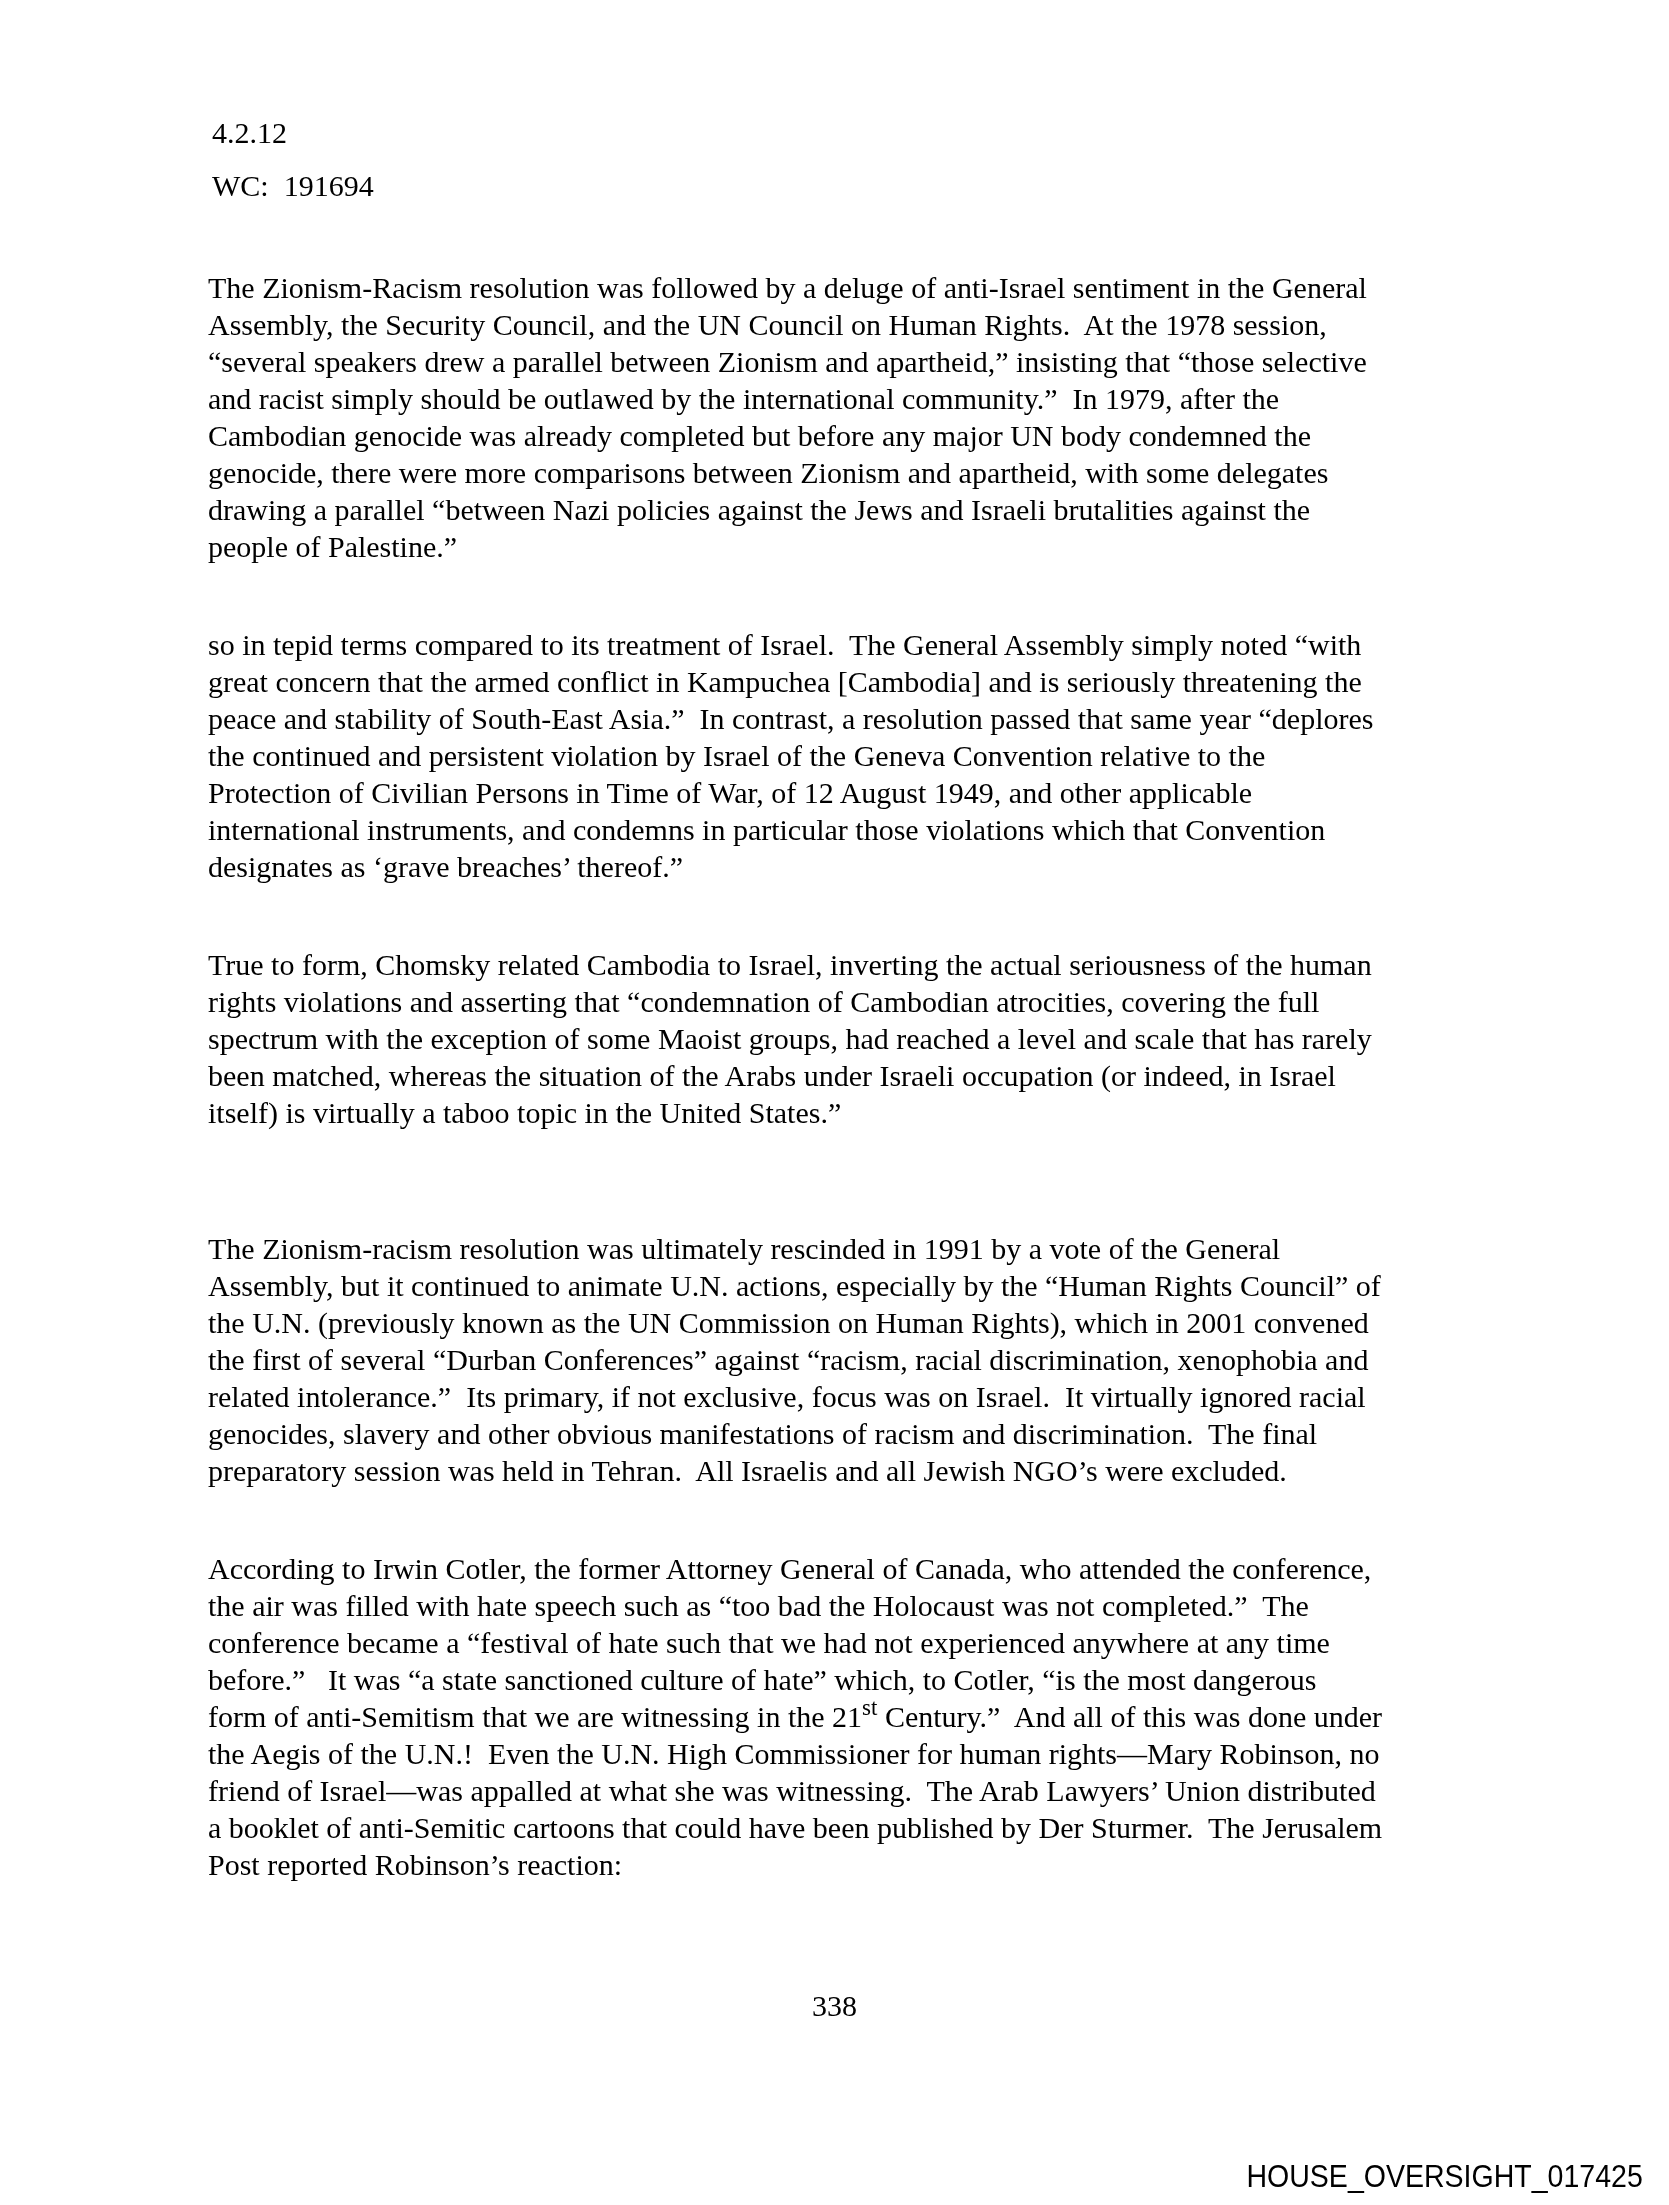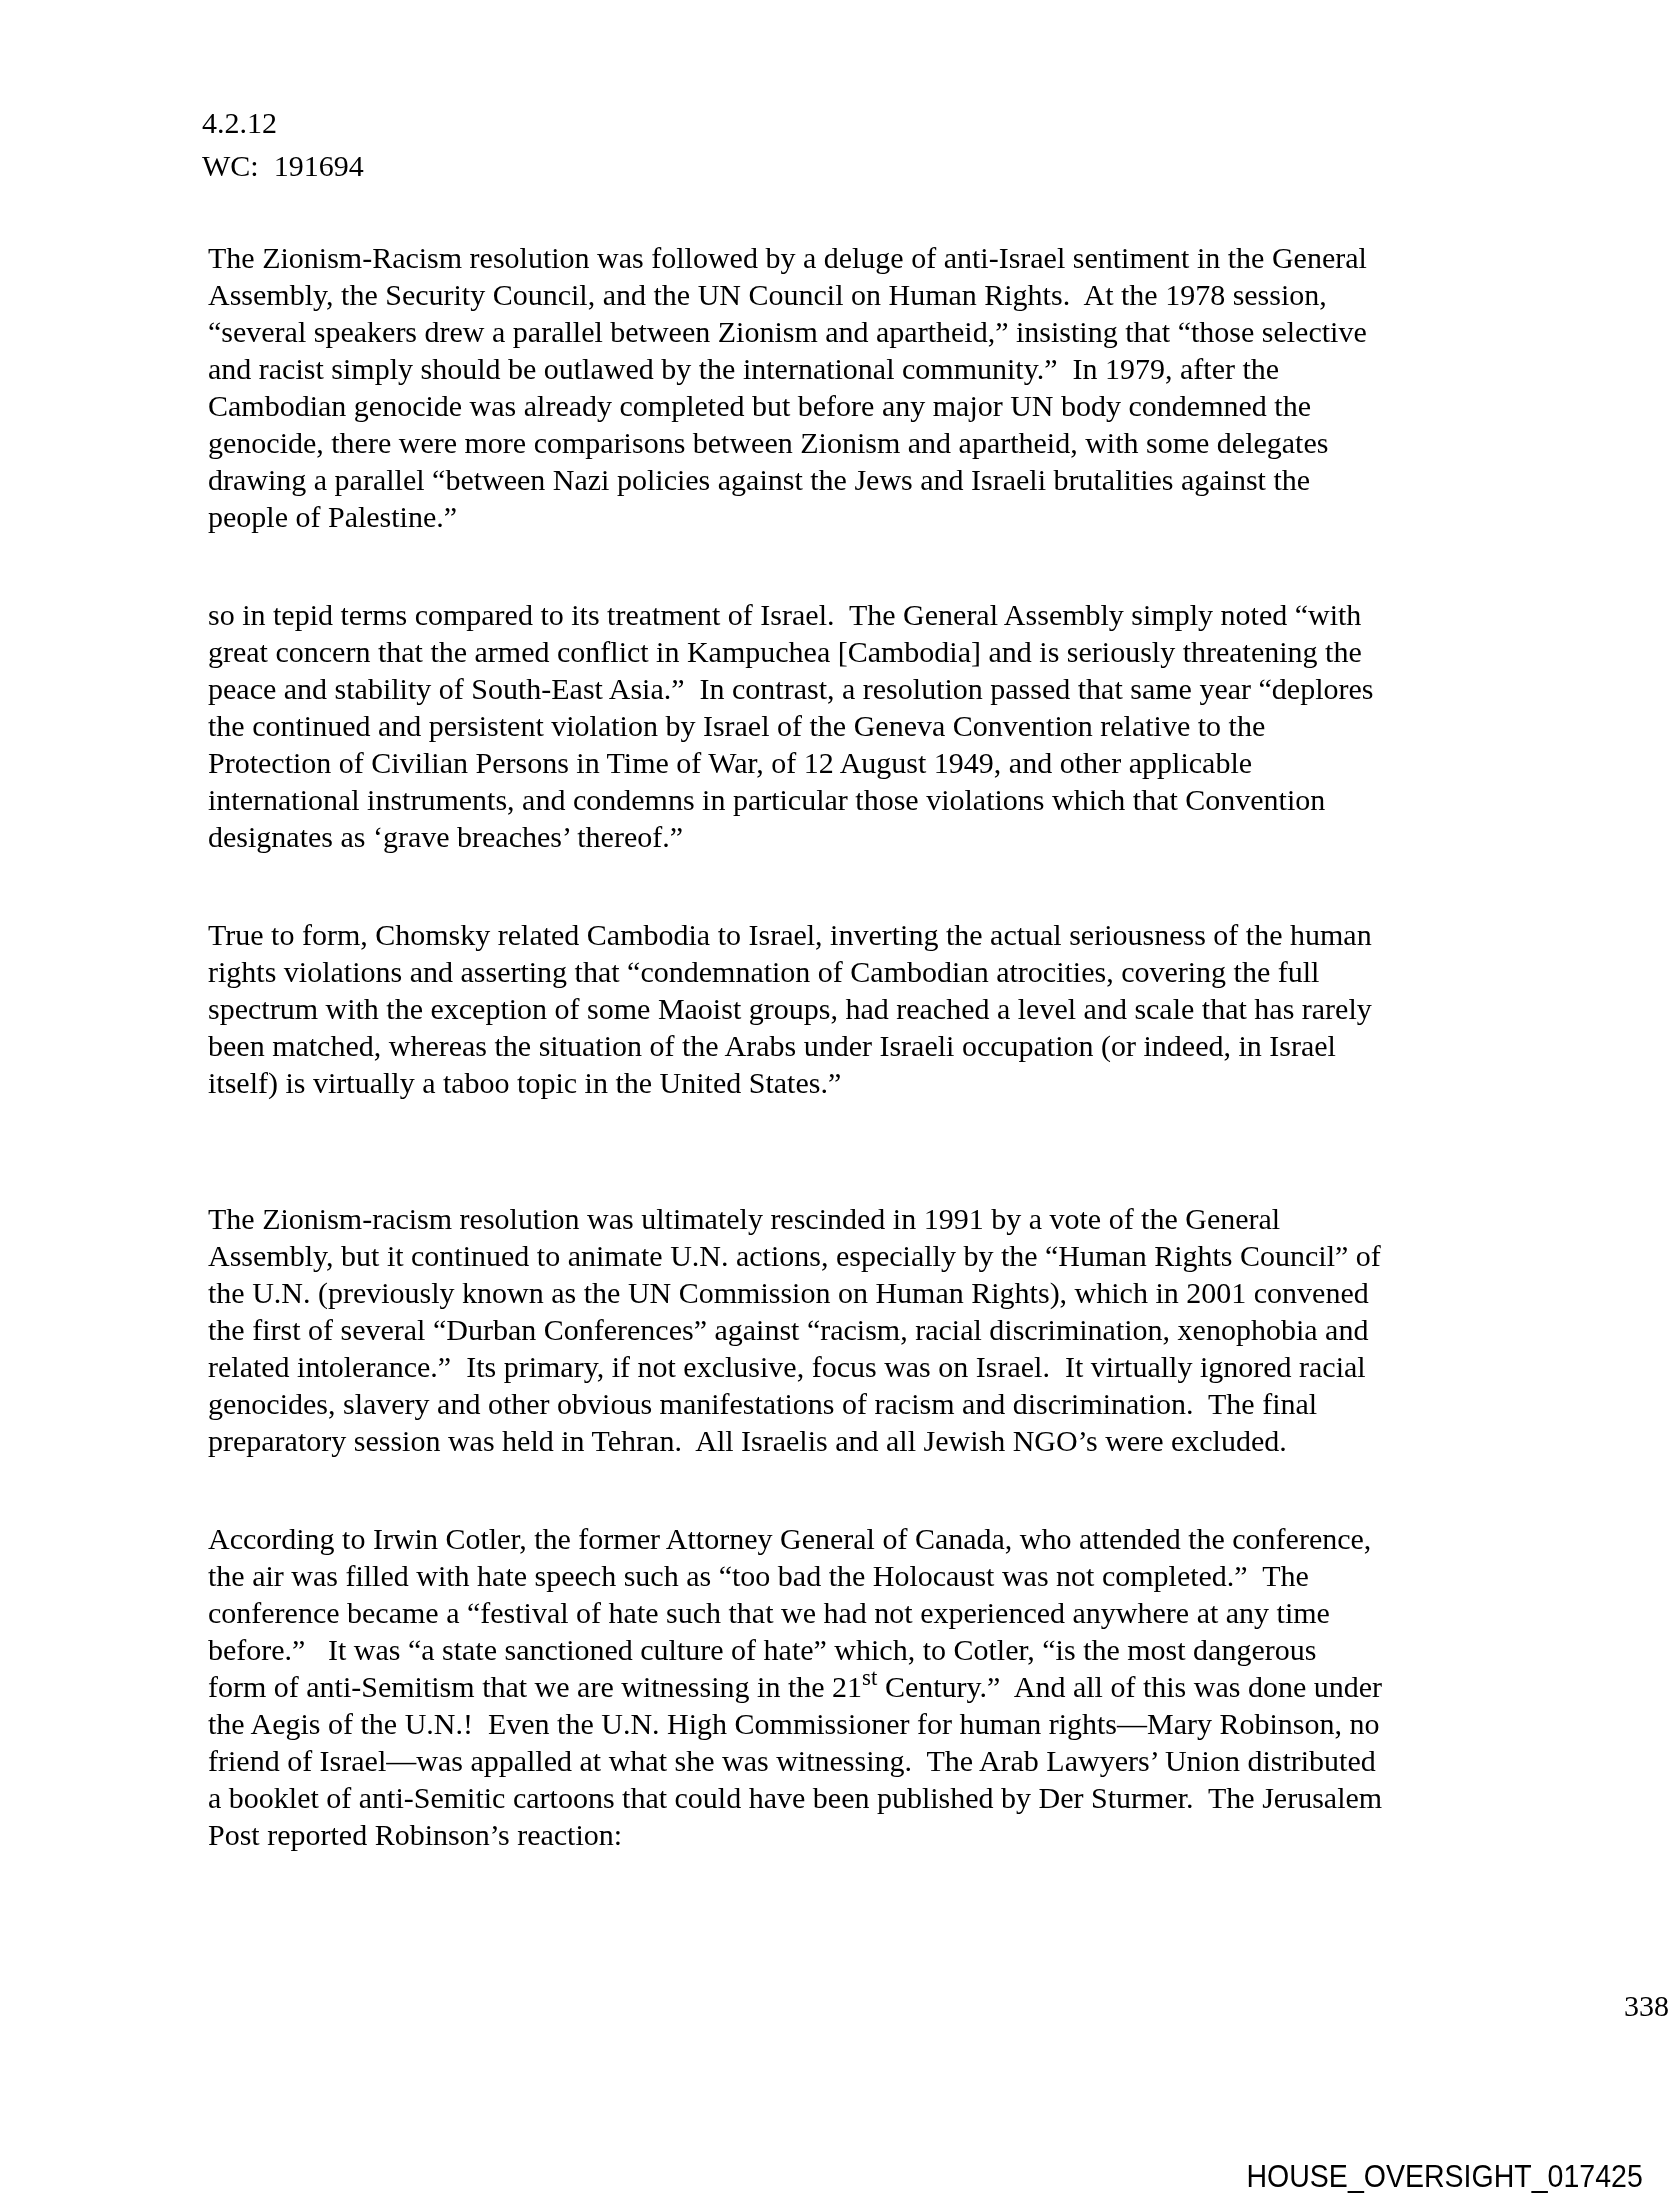--- a/index.html
+++ b/index.html
@@ -17,21 +17,21 @@
   }
   .page {
     position: absolute;
     left: 196px;
     top: 98px;
     width: 1309px;
   }
   .header-line {
     font-size: 30px;
     line-height: 37px;
-    margin: 6px;
+    margin: 16px;
     white-space: pre;
   }
   .para {
     font-size: 30px;
     line-height: 37px;
     margin: 12px;
   }
   .para .ln {
     display: block;
     white-space: pre;
@@ -44,21 +44,21 @@
   sup.ord {
     font-size: 23px;
     vertical-align: 11.8px;
     line-height: 0;
   }
   .page-number {
     position: absolute;
     left: 0;
     width: 1669px;
     top: 1987px;
-    text-align: right;
+    text-align: center;
     font-size: 30px;
     line-height: 37px;
     padding-left: 0;
   }
   .bates {
     position: absolute;
     right: 26px;
     top: 2158px;
     font-family: "Liberation Sans", "DejaVu Sans", sans-serif;
     font-size: 31px;

